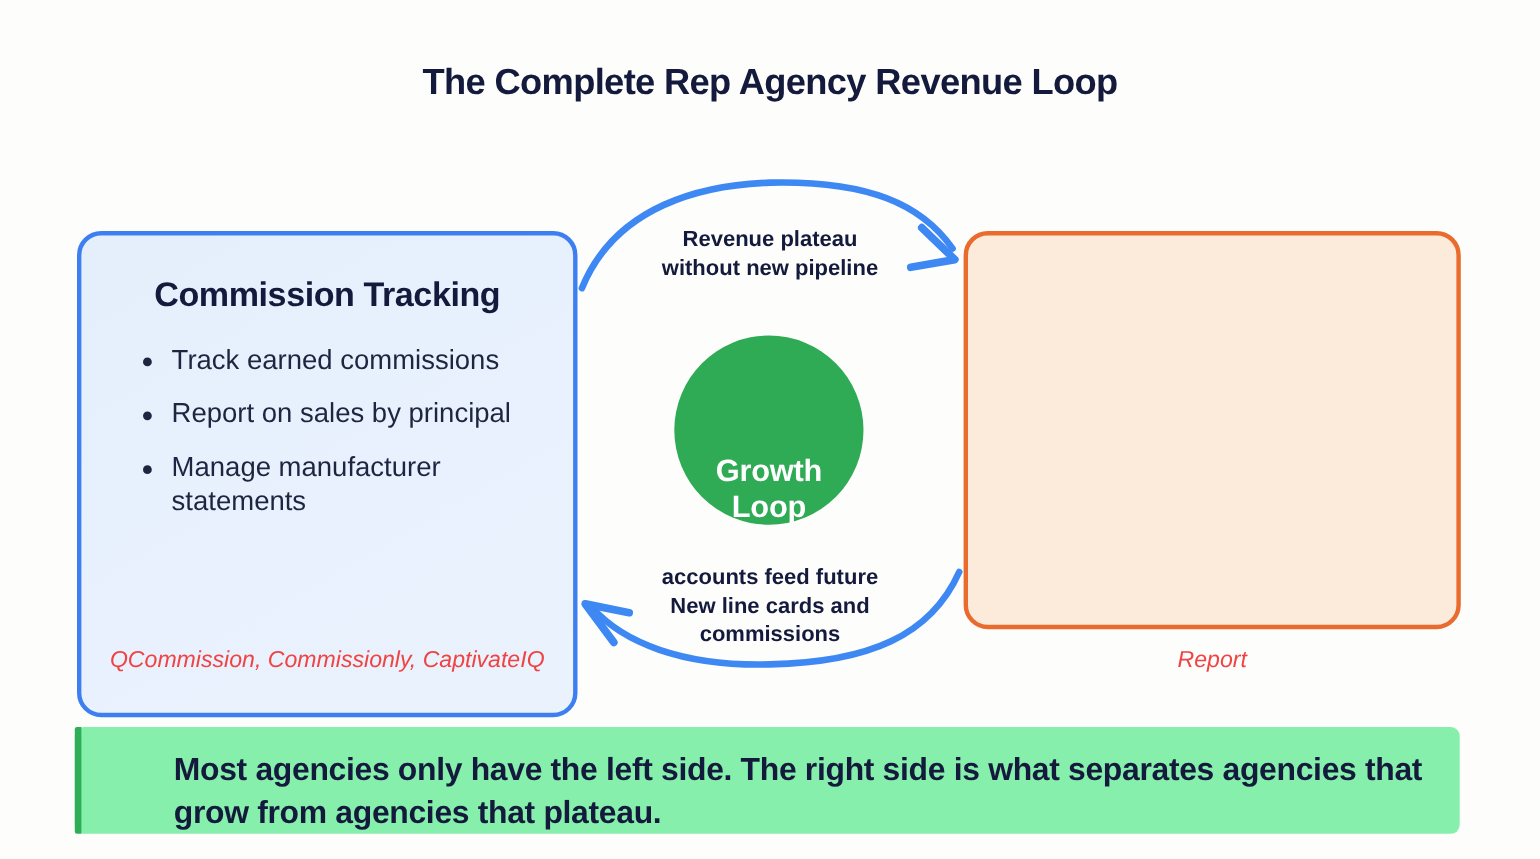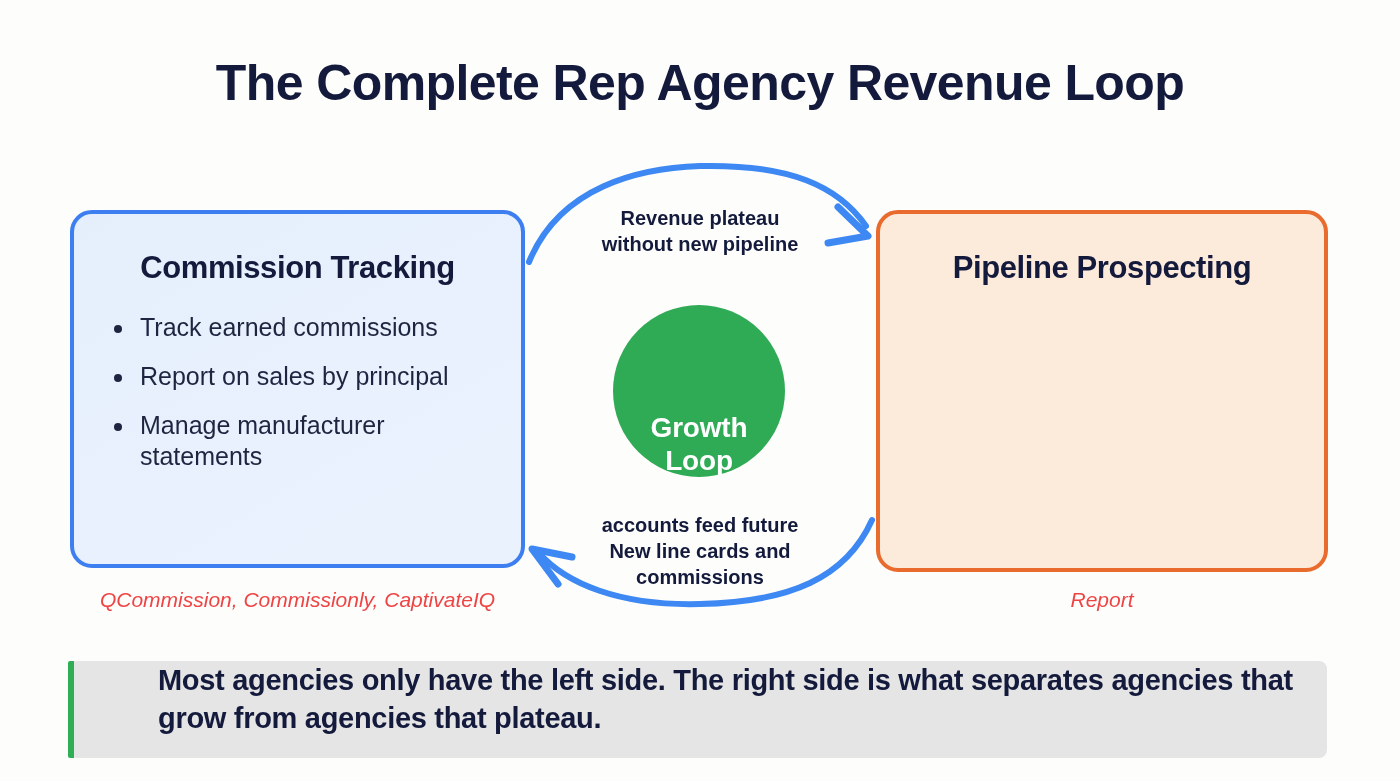--- a/index.html
+++ b/index.html
@@ -20,38 +20,38 @@
     height: 781px;
   }
 
   
   #page-title {
     position: absolute;
     top: 56px;
     left: 0;
     width: 1400px;
     text-align: center;
-    font-size: 50px;
+    font-size: 33px;
     font-weight: bold;
     color: #141a3c;
     letter-spacing: -0.6px;
     line-height: 1.1;
   }
 
   
   .card {
     position: absolute;
     border-radius: 22px;
     box-sizing: border-box;
   }
   #card-commission-tracking {
     left: 70px;
     top: 210px;
     width: 455px;
-    height: 358px;
+    height: 442px;
     background: linear-gradient(150deg, #e5effc 0%, #e8f1fd 55%, #eaf2fd 100%);
     border: 4px solid #3d7ff0;
   }
   #card-pipeline-prospecting {
     left: 876px;
     top: 210px;
     width: 452px;
     height: 362px;
     background: #fceadb;
     border: 4px solid #e96b2d;
@@ -60,21 +60,21 @@
     margin: 36px 0 0 0;
     text-align: center;
     font-size: 31px;
     font-weight: bold;
     color: #141a3c;
     letter-spacing: -0.4px;
   }
   .card-list {
     list-style: none;
     margin: 26px 0 0 0;
-    padding: 0 26px 0 40px;
+    padding: 0 26px 0 56px;
   }
   .card-list li {
     position: relative;
     font-size: 25px;
     line-height: 1.24;
     color: #1e2540;
     margin-bottom: 18px;
     padding-left: 26px;
   }
   .card-list li:last-child { margin-bottom: 0; }
@@ -144,24 +144,24 @@
   #loop-label-top    { left: 545px; top: 205px; width: 310px; }
   #loop-label-bottom { left: 545px; top: 512px; width: 310px; }
 
   
   #callout-banner {
     position: absolute;
     left: 68px;
     top: 661px;
     width: 1259px;
     height: 97px;
-    background: #e5e5e5;
+    background: #86efac;
     border-radius: 8px;
     display: flex;
-    align-items: flex-start;
+    align-items: flex-end;
     box-sizing: border-box;
   }
   #callout-accent-bar {
     width: 6px;
     height: 97px;
     background: #2fae55;
     border-radius: 2px 0 0 2px;
     flex: 0 0 6px;
   }
   #callout-text {
@@ -193,21 +193,20 @@
     <div class="card-title">Commission Tracking</div>
     <ul class="card-list">
       <li><span class="bullet"></span><span>Track earned commissions</span></li>
       <li><span class="bullet"></span><span>Report on sales by principal</span></li>
       <li><span class="bullet"></span><span>Manage manufacturer statements</span></li>
     </ul>
   </div>
   <div id="vendors-left" class="vendor-caption">QCommission, Commissionly, CaptivateIQ</div>
 
   <div id="card-pipeline-prospecting" class="card">
-    <div class="card-title">Pipeline Prospecting</div>
   </div>
   <div id="vendors-right" class="vendor-caption">Report</div>
 
   <div id="loop-label-top" class="loop-label">
     <div>Revenue plateau</div>
     <div>without new pipeline</div>
   </div>
 
   <div id="loop-label-bottom" class="loop-label">
     <div>accounts feed future</div>

